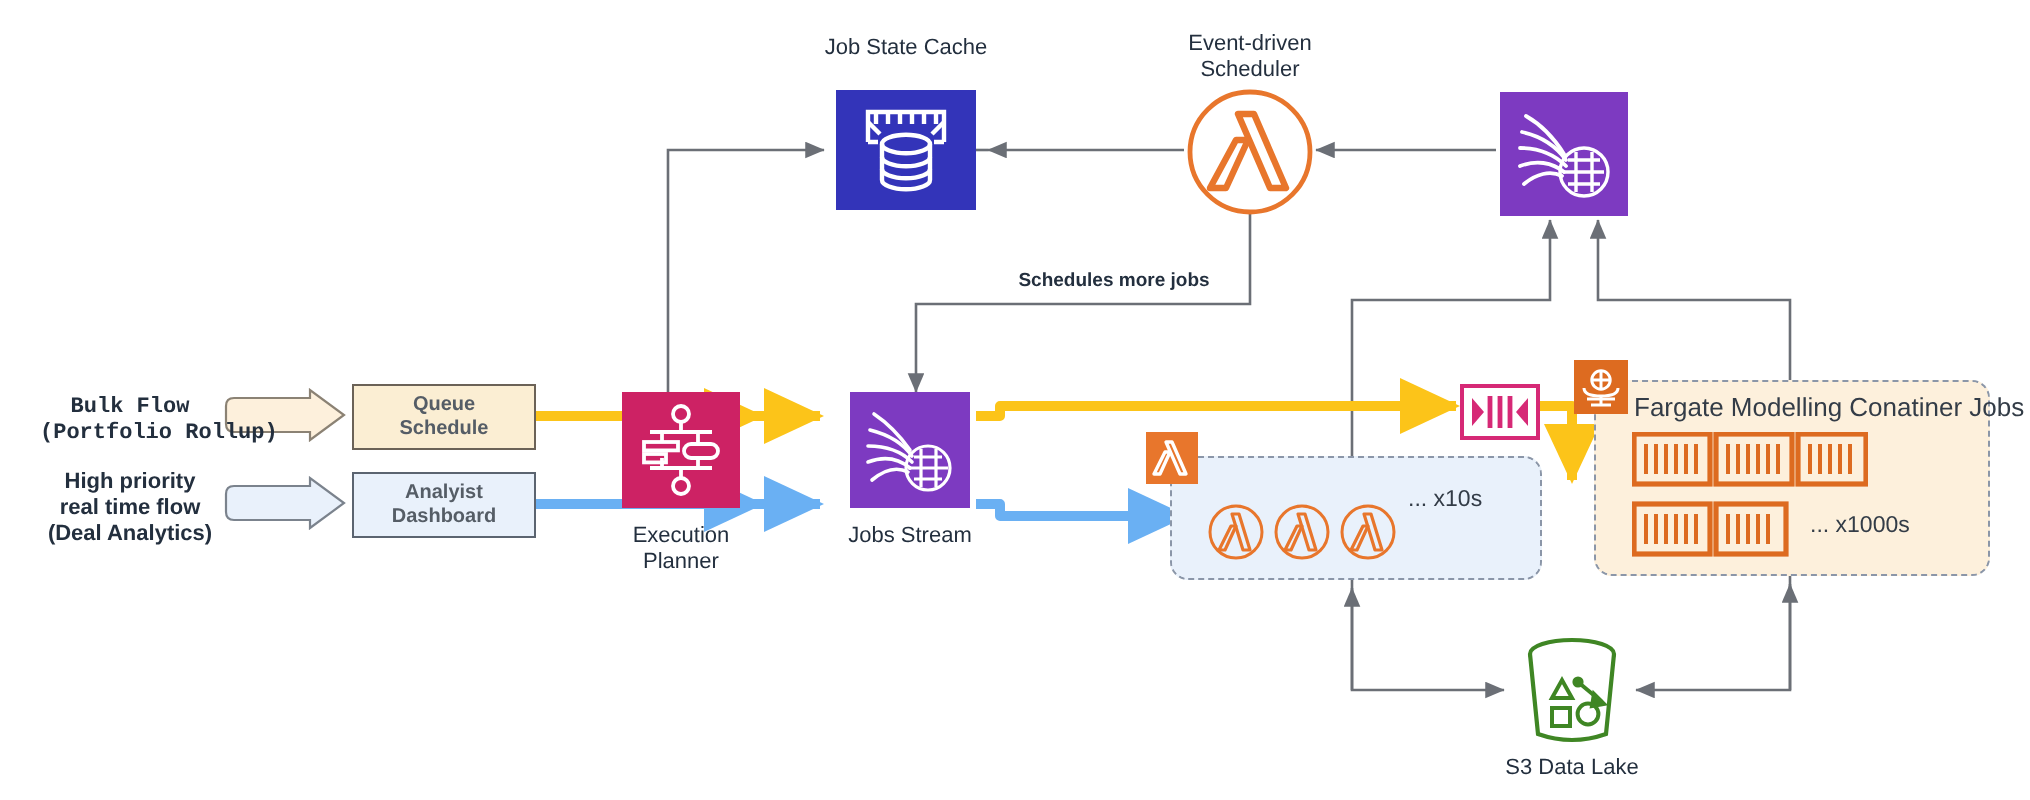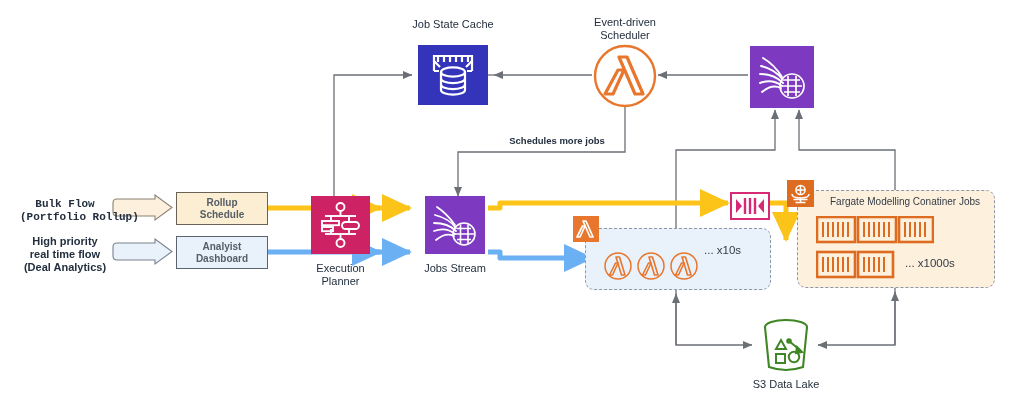--- a/index.html
+++ b/index.html
@@ -41,24 +41,23 @@
     box-sizing: border-box;
   }
   .grp {
     position: absolute;
     box-sizing: border-box;
     border: 1.4px dashed #8b96a8;
     border-radius: 9px;
   }
   .grp-title {
     position: absolute;
-    font-size: 10px;
+    font-size: 13px;
     color: #333c47;
     white-space: nowrap;
-    margin-left: 13px;
   }
   .grp-more {
     position: absolute;
     font-size: 11.5px;
     color: #333c47;
     white-space: nowrap;
   }
   .sqbox {
     position: absolute;
     box-sizing: border-box;
@@ -147,21 +146,21 @@
     </svg>
   </div>
 
   <div class="lbl bold" style="left:20px; top:198px; width:90px;font-family:Liberation Mono, monospace;">Bulk Flow
 (Portfolio Rollup)</div>
   <div class="lbl bold" style="left:20px; top:235px; width:90px;">High priority
 real time flow
 (Deal Analytics)</div>
 
   <div class="sqbox" style="left:176px; top:192px; width:92px; height:33px;
-       background:#fbeed3; border-color:#6b6257;">Rollup
+       background:#fbeed3; border-color:#6b6257;">Queue
 Schedule</div>
 
   <div class="sqbox" style="left:176px; top:236px; width:92px; height:33px;
        background:#e9f1fb; border-color:#5b6470;">Analyist
 Dashboard</div>
 
   <div class="svcbox" style="left:418px; top:45px; width:70px; height:60px; background:#3334b9;">
     <svg width="70" height="60" viewBox="0 0 70 60">
       <g stroke="#ffffff" stroke-width="2.2" fill="none">
         <path d="M16,16 L16,11 L54,11 L54,16"></path>

